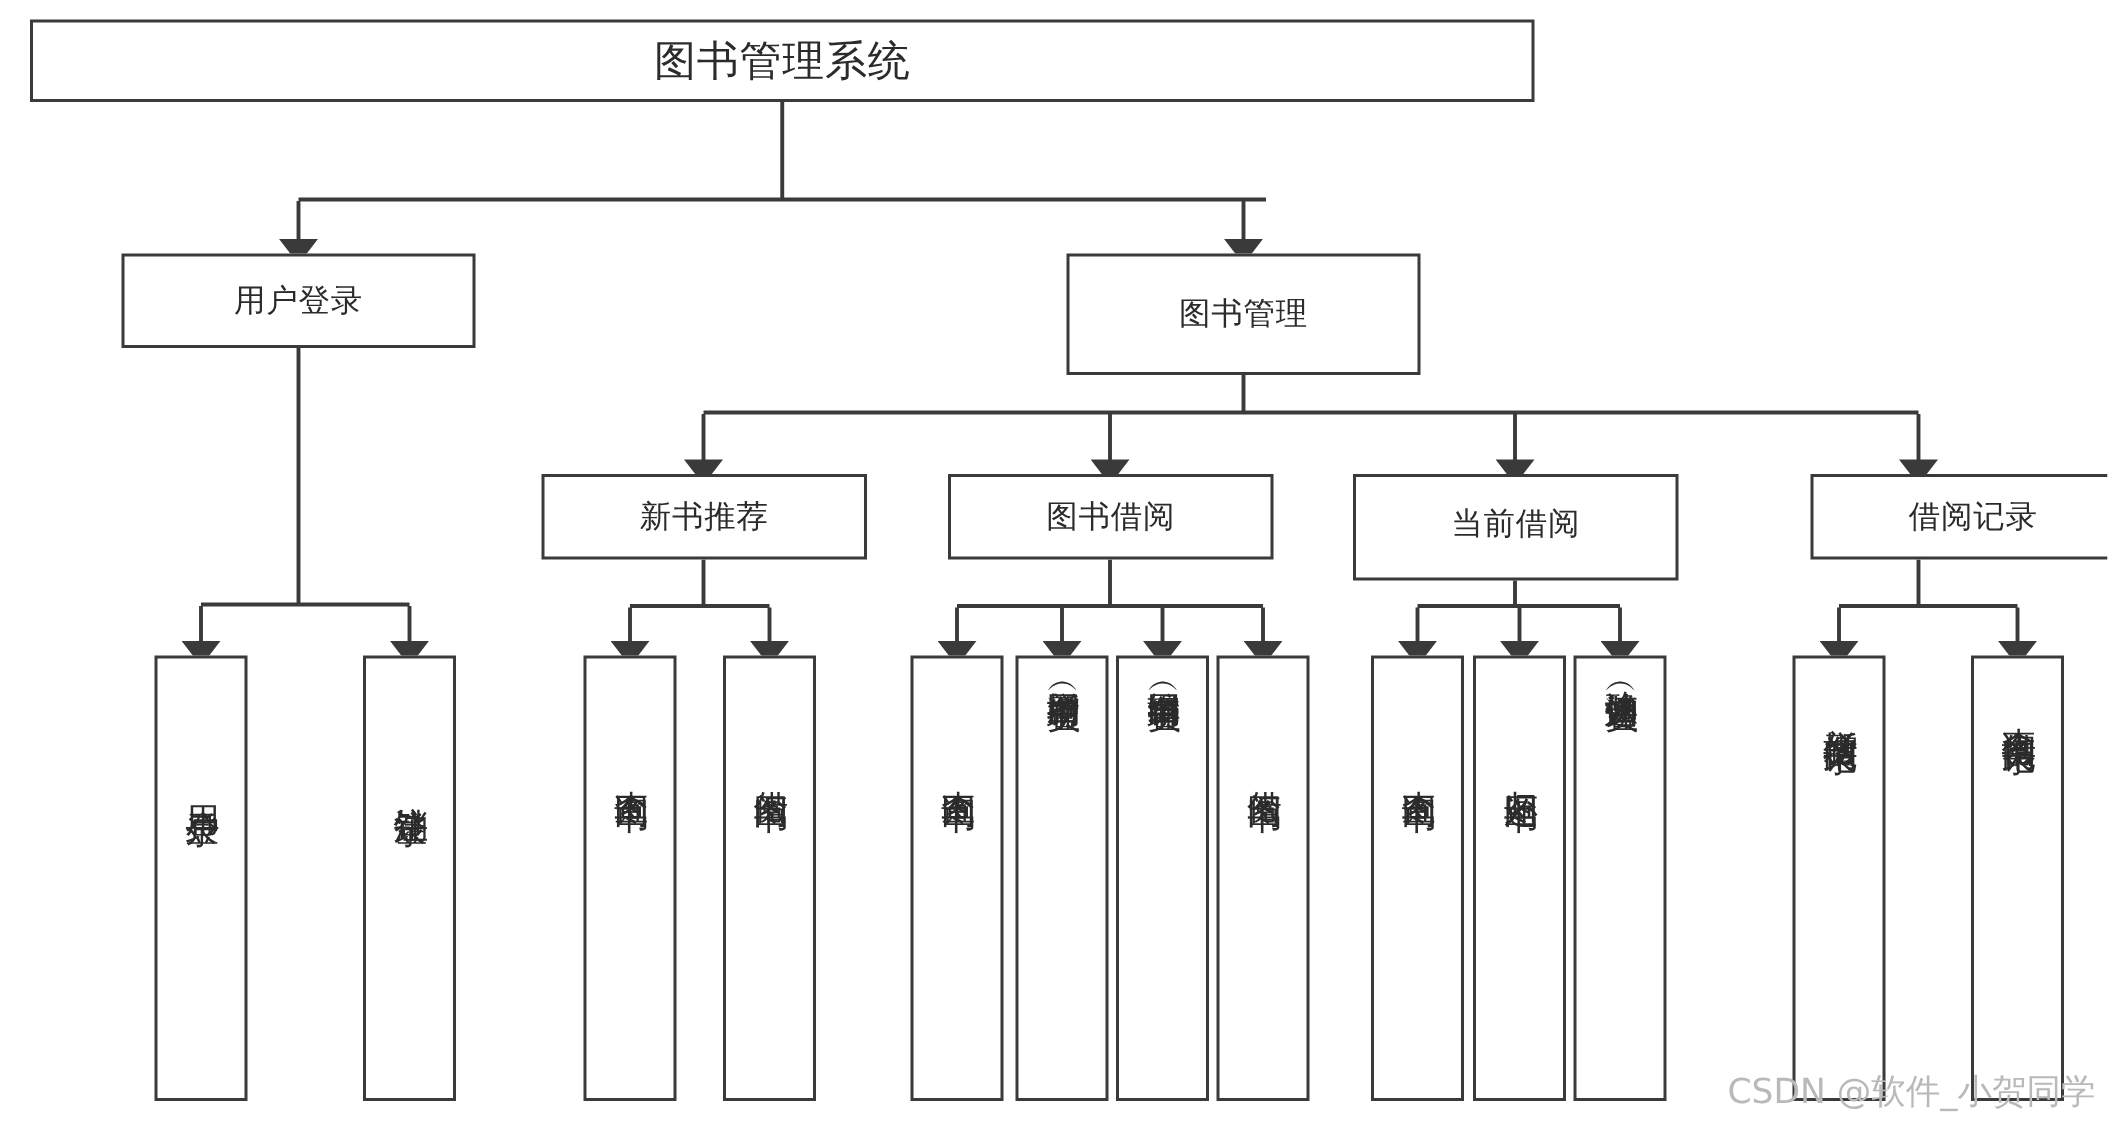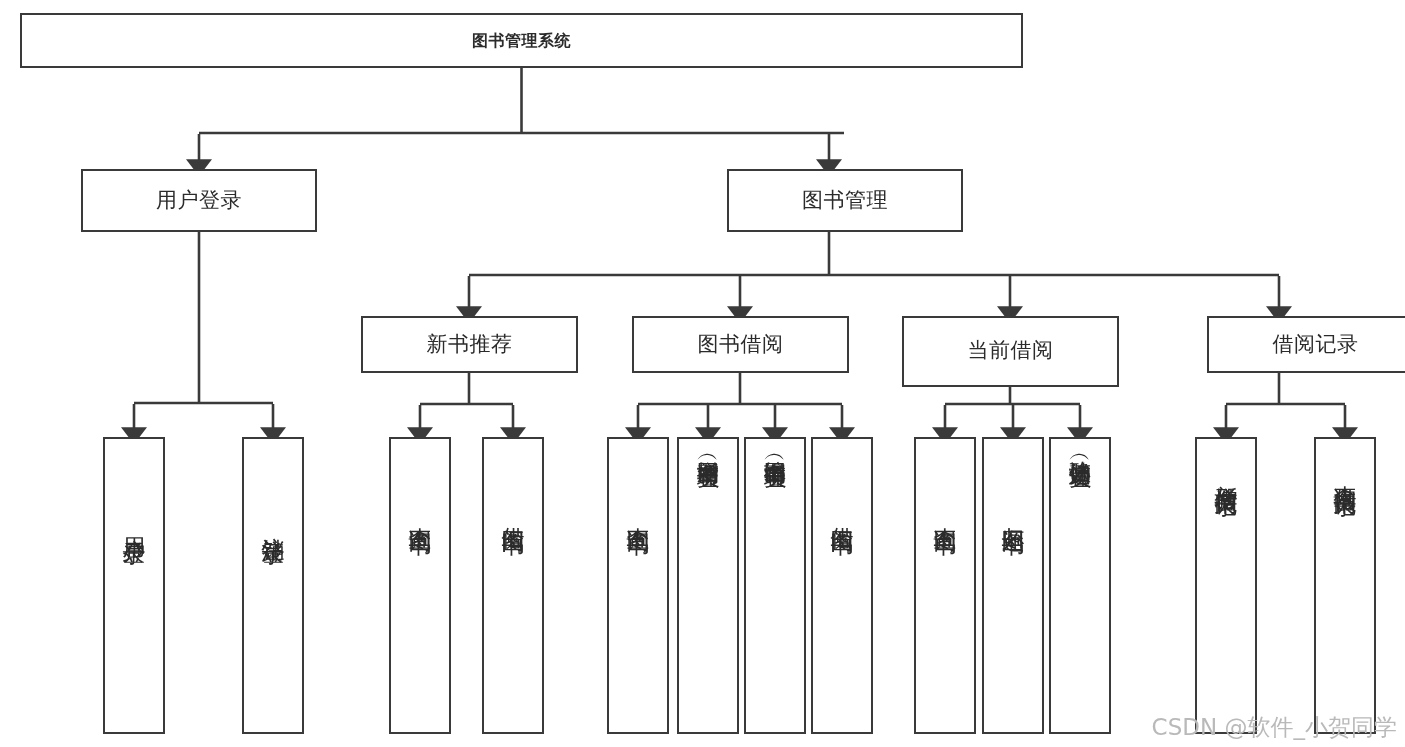--- a/index.html
+++ b/index.html
@@ -56,22 +56,21 @@
     font-size: 23px;
     line-height: 1.0;
     letter-spacing: 2px;
     white-space: nowrap;
   }
   .node.vertical.tall-text .node-label {
     font-size: 22px;
     letter-spacing: 1px;
   }
   .node.root .node-label {
-    font-size: 16px;
-    font-weight: bold;
+    font-size: 28px;
   }
   #watermark {
     position: absolute;
     right: 8px;
     bottom: 4px;
     font-size: 23px;
     color: #b9b9b9;
     z-index: 5;
     white-space: nowrap;
     font-family: "DejaVu Sans", "Liberation Sans", sans-serif;
@@ -132,21 +131,21 @@
     </g>
   </svg>
 
   <div class="node root horizontal" style="left:20px; top:13px; width:1003px; height:55px;">
     <span class="node-label">图书管理系统</span>
   </div>
 
   <div class="node horizontal" style="left:81px; top:169px; width:236px; height:63px;">
     <span class="node-label">用户登录</span>
   </div>
-  <div class="node horizontal" style="left:711px; top:169px; width:236px; height:63px;margin-left:16px;">
+  <div class="node horizontal" style="left:711px; top:169px; width:236px; height:81px;">
     <span class="node-label">图书管理</span>
   </div>
 
   <div class="node horizontal" style="left:361px; top:316px; width:217px; height:57px;">
     <span class="node-label">新书推荐</span>
   </div>
   <div class="node horizontal" style="left:632px; top:316px; width:217px; height:57px;">
     <span class="node-label">图书借阅</span>
   </div>
   <div class="node horizontal" style="left:902px; top:316px; width:217px; height:71px;font-family:Liberation Mono, monospace;">

